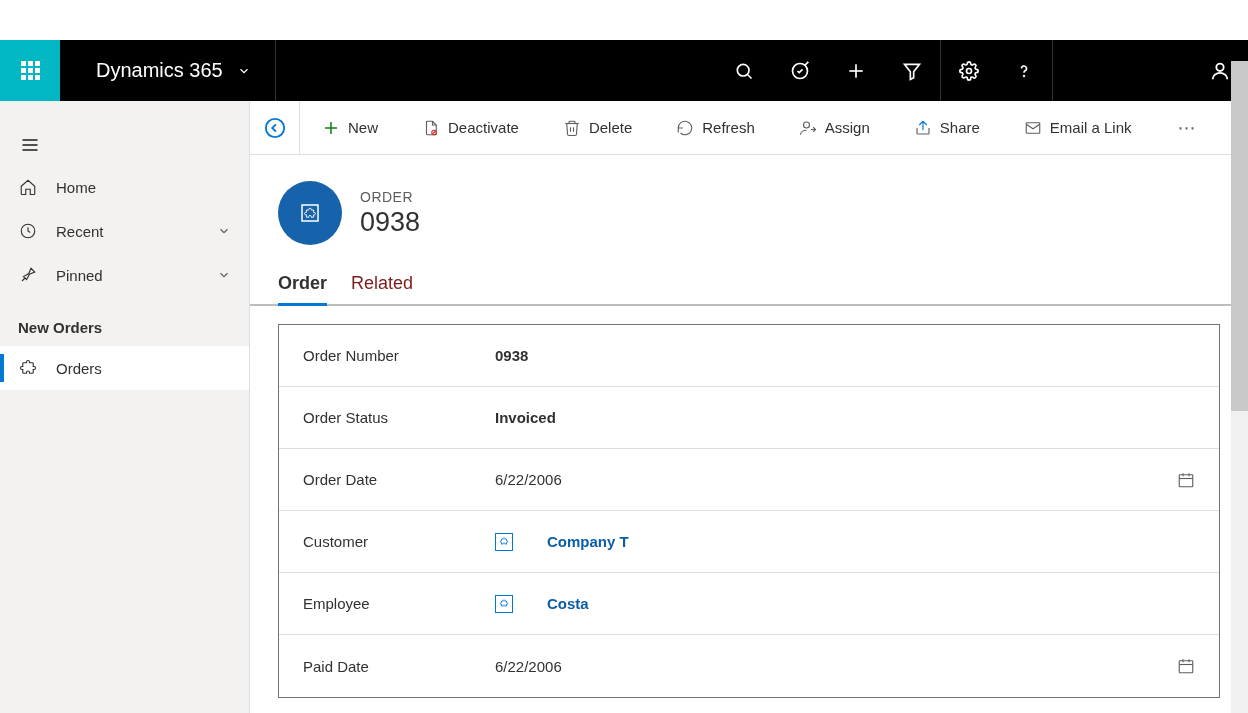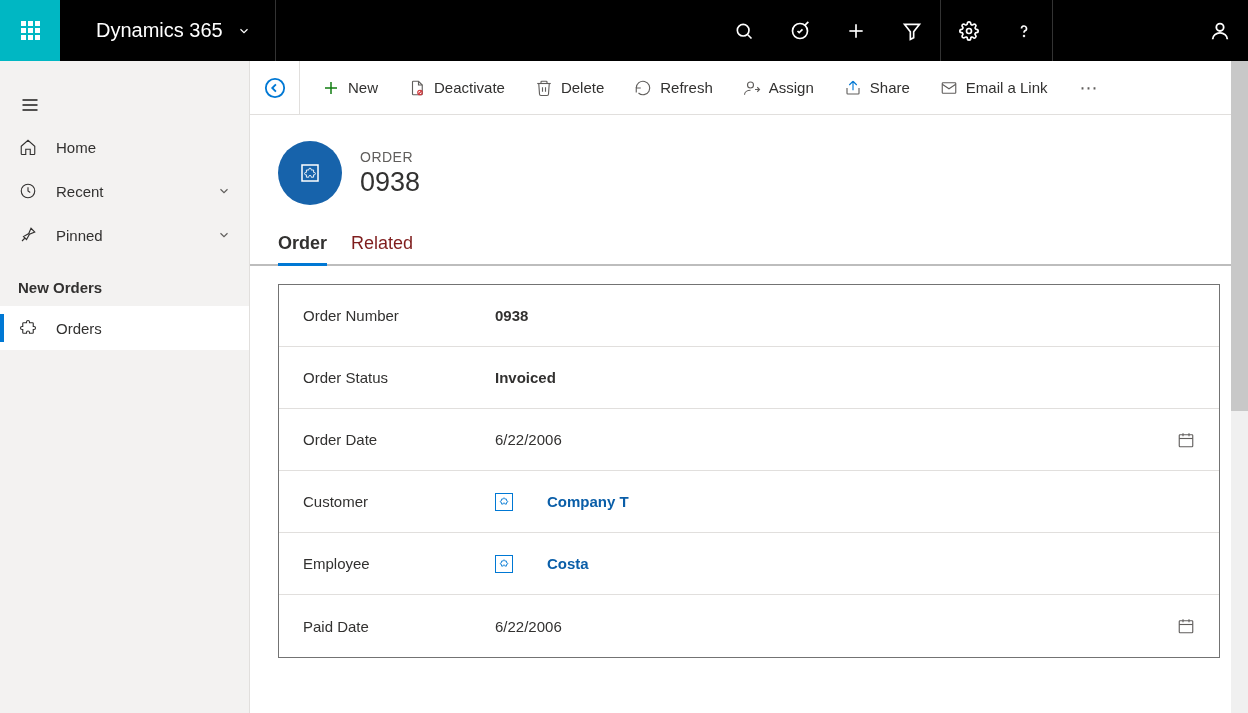--- a/index.html
+++ b/index.html
@@ -1,19 +1,19 @@
 <!DOCTYPE html>
 <html><head>
 <meta charset="utf-8">
 <style>
 * { box-sizing: border-box; margin: 0; padding: 0; }
 body { font-family: "Segoe UI", Tahoma, Arial, sans-serif; font-size: 14px; color: #323130; overflow: hidden; width: 1248px; height: 713px; position: relative; }
 
 
-.topbar { background: #000; height: 61px; display: flex; align-items: stretch; color: #fff; }
+.topbar { background: #000; height: 61px; display: flex; align-items: stretch; color: #fff; margin-top: 40px; }
 .waffle-box { width: 60px; background: #00B7C3; display: flex; align-items: center; justify-content: center; }
 .waffle-grid { display: grid; grid-template-columns: repeat(3,5px); grid-template-rows: repeat(3,5px); gap: 2px; }
 .waffle-grid span { background: #fff; width: 5px; height: 5px; }
 .app-title { display: flex; align-items: center; padding: 0 24px 0 36px; border-right: 1px solid #333; }
 .app-title-text { font-size: 20px; font-weight: 400; }
 .app-title .chev { margin-left: 14px; }
 .topbar-spacer { flex: 1; }
 .topbar-icons { display: flex; align-items: stretch; }
 .top-icon-sep { border-left: 1px solid #333; }
 .top-icon { width: 56px; display: flex; align-items: center; justify-content: center; cursor: pointer; }
@@ -29,21 +29,21 @@
 .group-header { padding: 22px 18px 10px; font-weight: 600; font-size: 15px; }
 .nav-item.active { background: #fff; }
 .nav-item.active::before { content: ""; position: absolute; left: 0; top: 8px; bottom: 8px; width: 4px; background: #0078d4; }
 
 
 .content { flex: 1; background: #fff; overflow: hidden; position: relative; }
 
 
 .cmdbar-wrap { display: flex; align-items: stretch; border-bottom: 1px solid #e1dfdd; height: 54px; }
 .back-cell { width: 50px; display: flex; align-items: center; justify-content: center; border-right: 1px solid #e1dfdd; }
-.cmdbar { display: flex; align-items: center; gap: 6px; padding-left: 10px; }
+.cmdbar { display: flex; align-items: center; gap: 20px; padding-left: 10px; }
 .cmd { display: flex; align-items: center; padding: 8px 12px; cursor: pointer; gap: 8px; font-size: 15px; color: #323130; }
 .cmd .ico { display: flex; align-items: center; justify-content: center; }
 .cmd.new .ico svg { stroke: #107C10; }
 .overflow-dots { padding: 8px 14px; cursor: pointer; font-size: 18px; letter-spacing: 2px; color: #605e5c; }
 
 
 .record-header { display: flex; align-items: center; padding: 26px 0 20px 28px; gap: 18px; }
 .record-circle { width: 64px; height: 64px; border-radius: 50%; background: #1763ab; display: flex; align-items: center; justify-content: center; }
 .record-titles { display: flex; flex-direction: column; }
 .entity-label { font-size: 14px; color: #605e5c; letter-spacing: 0.5px; }

